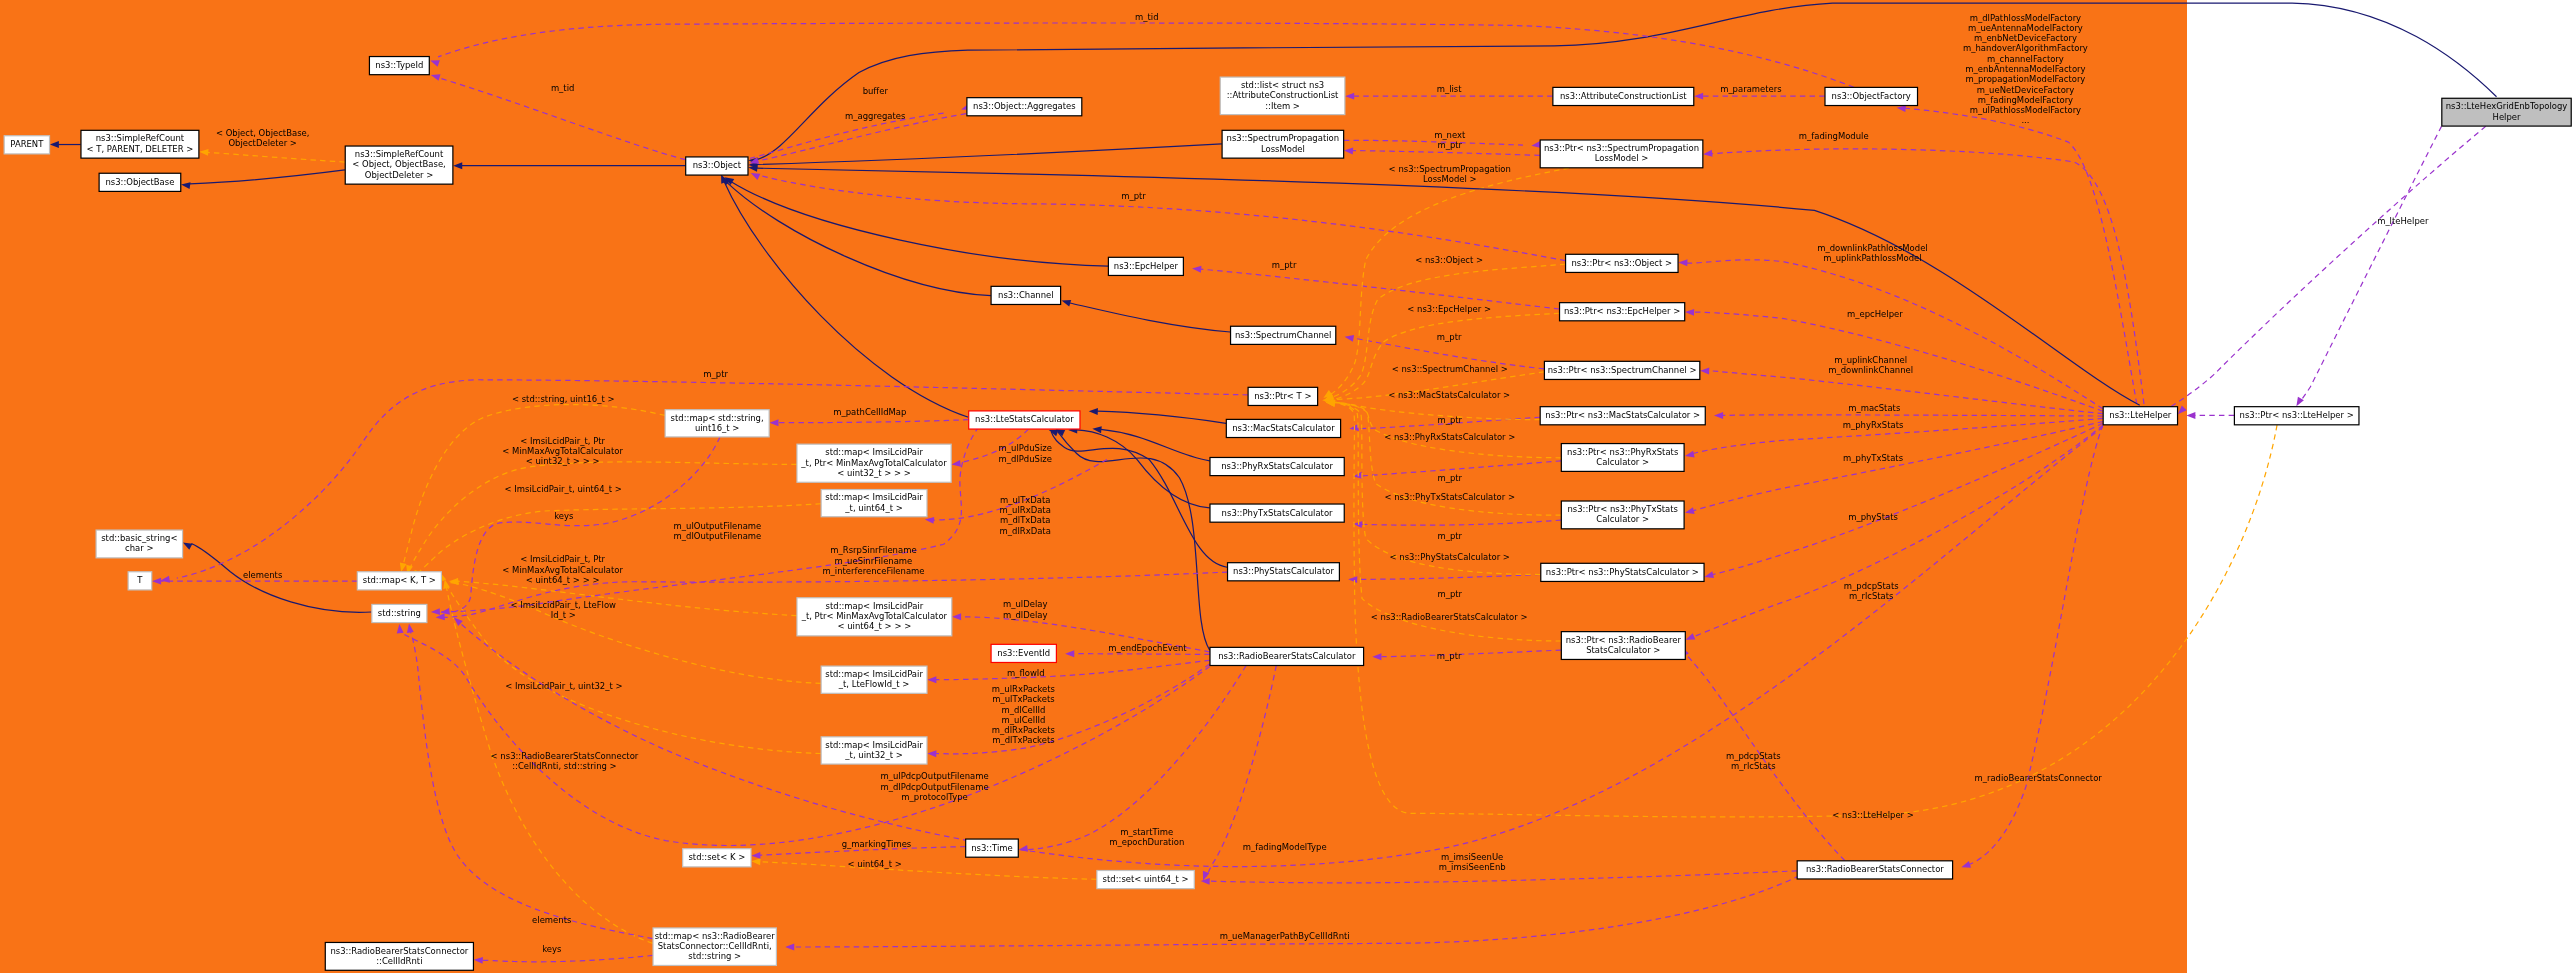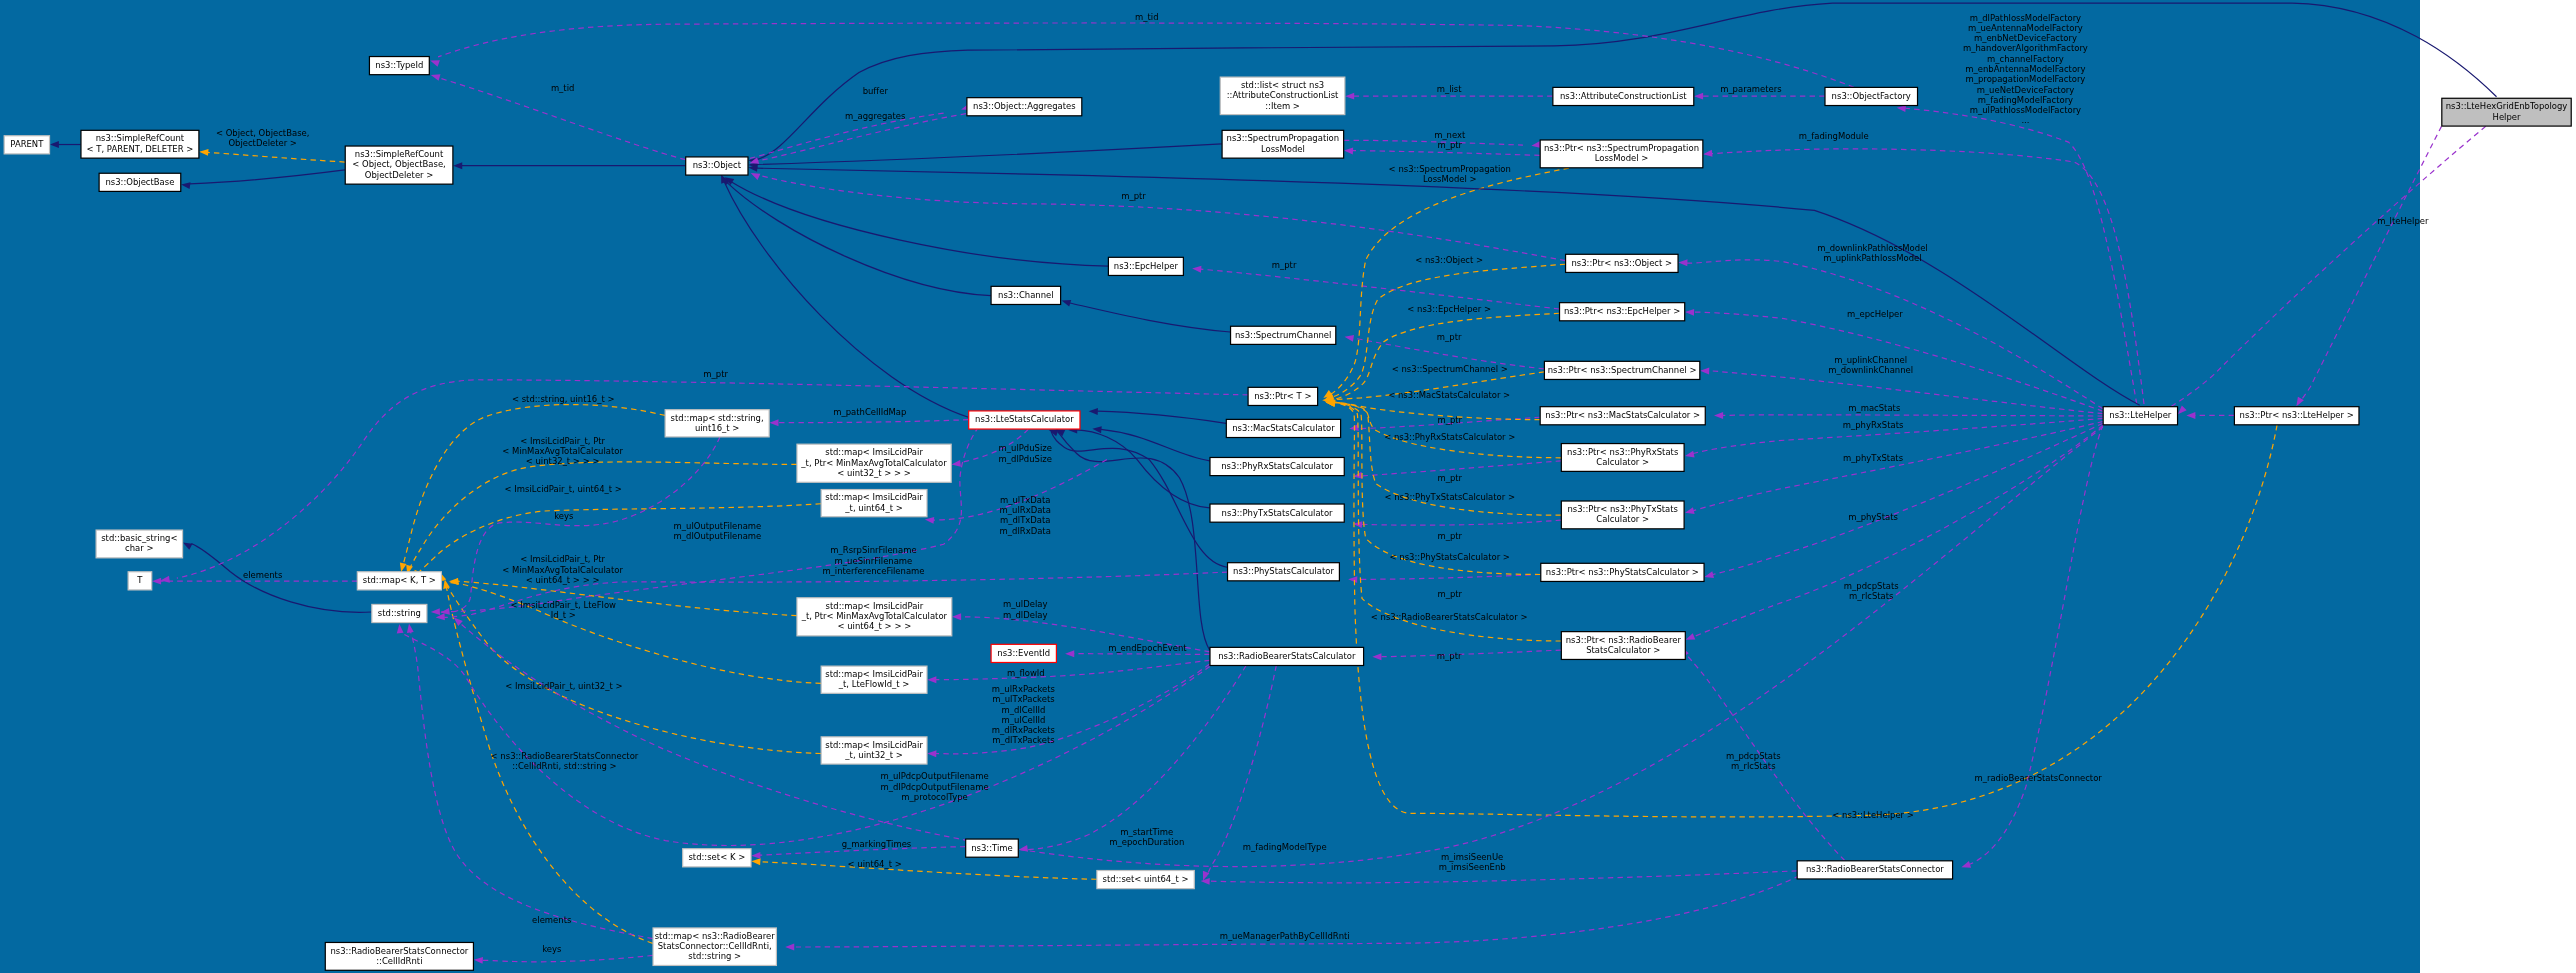--- a/index.html
+++ b/index.html
@@ -1,17 +1,17 @@
 <!DOCTYPE html>
 <html style="font-size:9.7px"><head>
 <meta charset="utf-8">
 <title>ns3::LteHexGridEnbTopologyHelper collaboration diagram</title>
 <style>
 html,body{margin:0;padding:0;background:#fff;}
-#diagram{position:relative;width:2420px;height:973px;background:#0369a1;}
+#diagram{position:relative;width:2187px;height:973px;background:#f97316;}
 svg#graph{display:block;width:2576px;height:973px;}
 .node rect{stroke-width:2;}
 .node rect.b{fill:#fff;stroke:#000;}
 .node rect.g{fill:#fff;stroke:#c0c0c0;}
 .node rect.r{fill:#fff;stroke:#ff0000;}
 .node rect.f{fill:#bfbfbf;stroke:#000;}
 text{font-family:"DejaVu Sans",sans-serif;font-size:14px;fill:#000;}
 .edge{fill:none;stroke-width:2;}
 .edge.inh{stroke:#191970;}
 .edge.use{stroke:#9a32cd;stroke-dasharray:9,7;}

